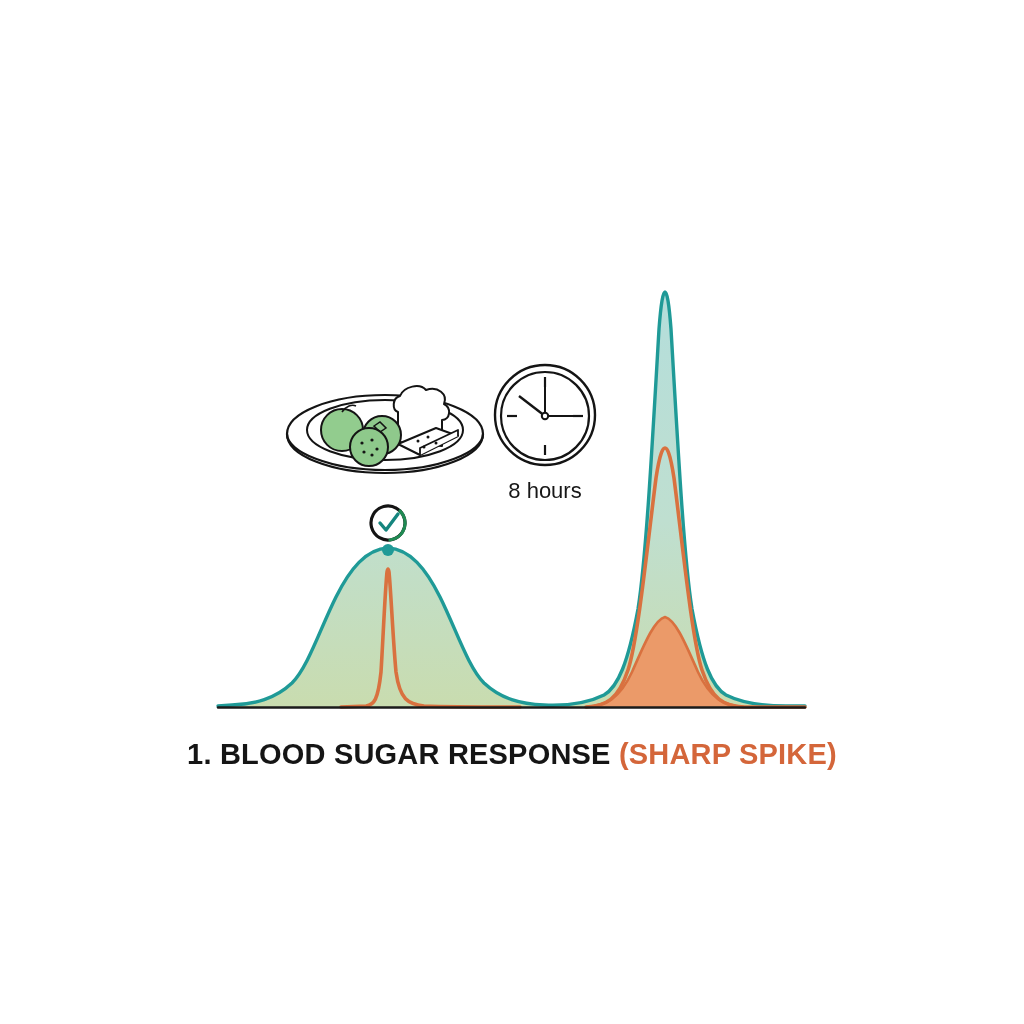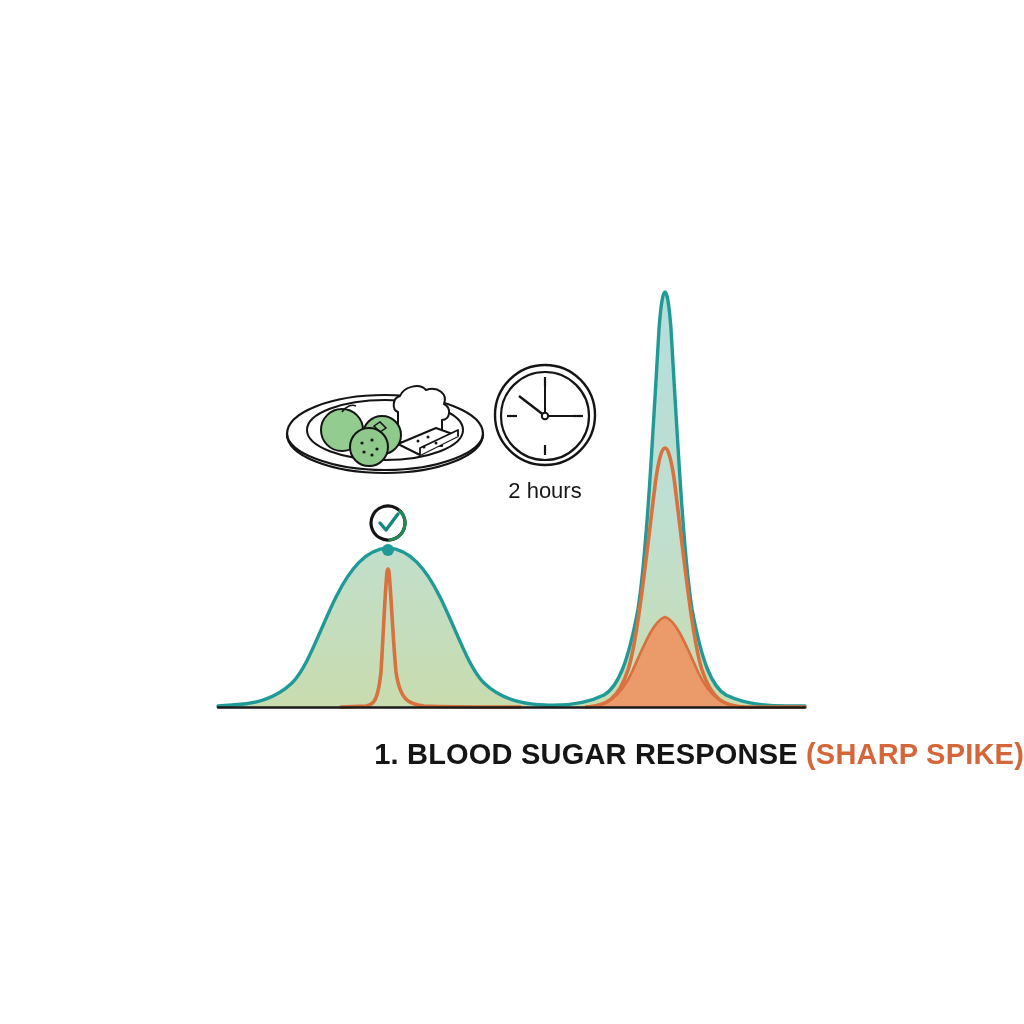--- a/index.html
+++ b/index.html
@@ -9,21 +9,21 @@
     font-family:"Liberation Sans", sans-serif;
     overflow:hidden;
     position:relative;
   }
   #stage{position:absolute;inset:0;width:1024px;height:1024px;}
   svg{display:block;}
   .caption{
     position:absolute;
     left:0;right:0;
     top:738px;
-    text-align:right;
+    text-align:center;
     font-family:"Liberation Sans", sans-serif;
     font-weight:bold;
     font-size:29px;
     letter-spacing:0.2px;
     white-space:nowrap;
   }
   .caption .main{color:#151515;}
   .caption .accent{color:#d4663a;}
   .clocklabel{
     position:absolute;
@@ -170,20 +170,20 @@
     <line x1="545" y1="455" x2="545" y2="445" stroke="#141414" stroke-width="2.2"></line>
     <line x1="507" y1="416" x2="517" y2="416" stroke="#141414" stroke-width="2.2"></line>
     <line x1="545" y1="416" x2="545" y2="384" stroke="#141414" stroke-width="2"></line>
     <line x1="545" y1="416" x2="577" y2="416" stroke="#141414" stroke-width="2"></line>
     <line x1="545" y1="416" x2="519" y2="396" stroke="#141414" stroke-width="2.4"></line>
     <circle cx="545" cy="416" r="3.2" fill="#ffffff" stroke="#141414" stroke-width="2"></circle>
   </g>
 </svg>
 
 <div class="clocklabel">
-  <span>2 hours</span>
+  <span>8 hours</span>
 </div>
 
 <div class="caption">
   <span class="main">1. BLOOD SUGAR RESPONSE</span><span>&nbsp;</span><span class="accent">(SHARP SPIKE)</span>
 </div>
 
 </div>
 
 </body></html>

